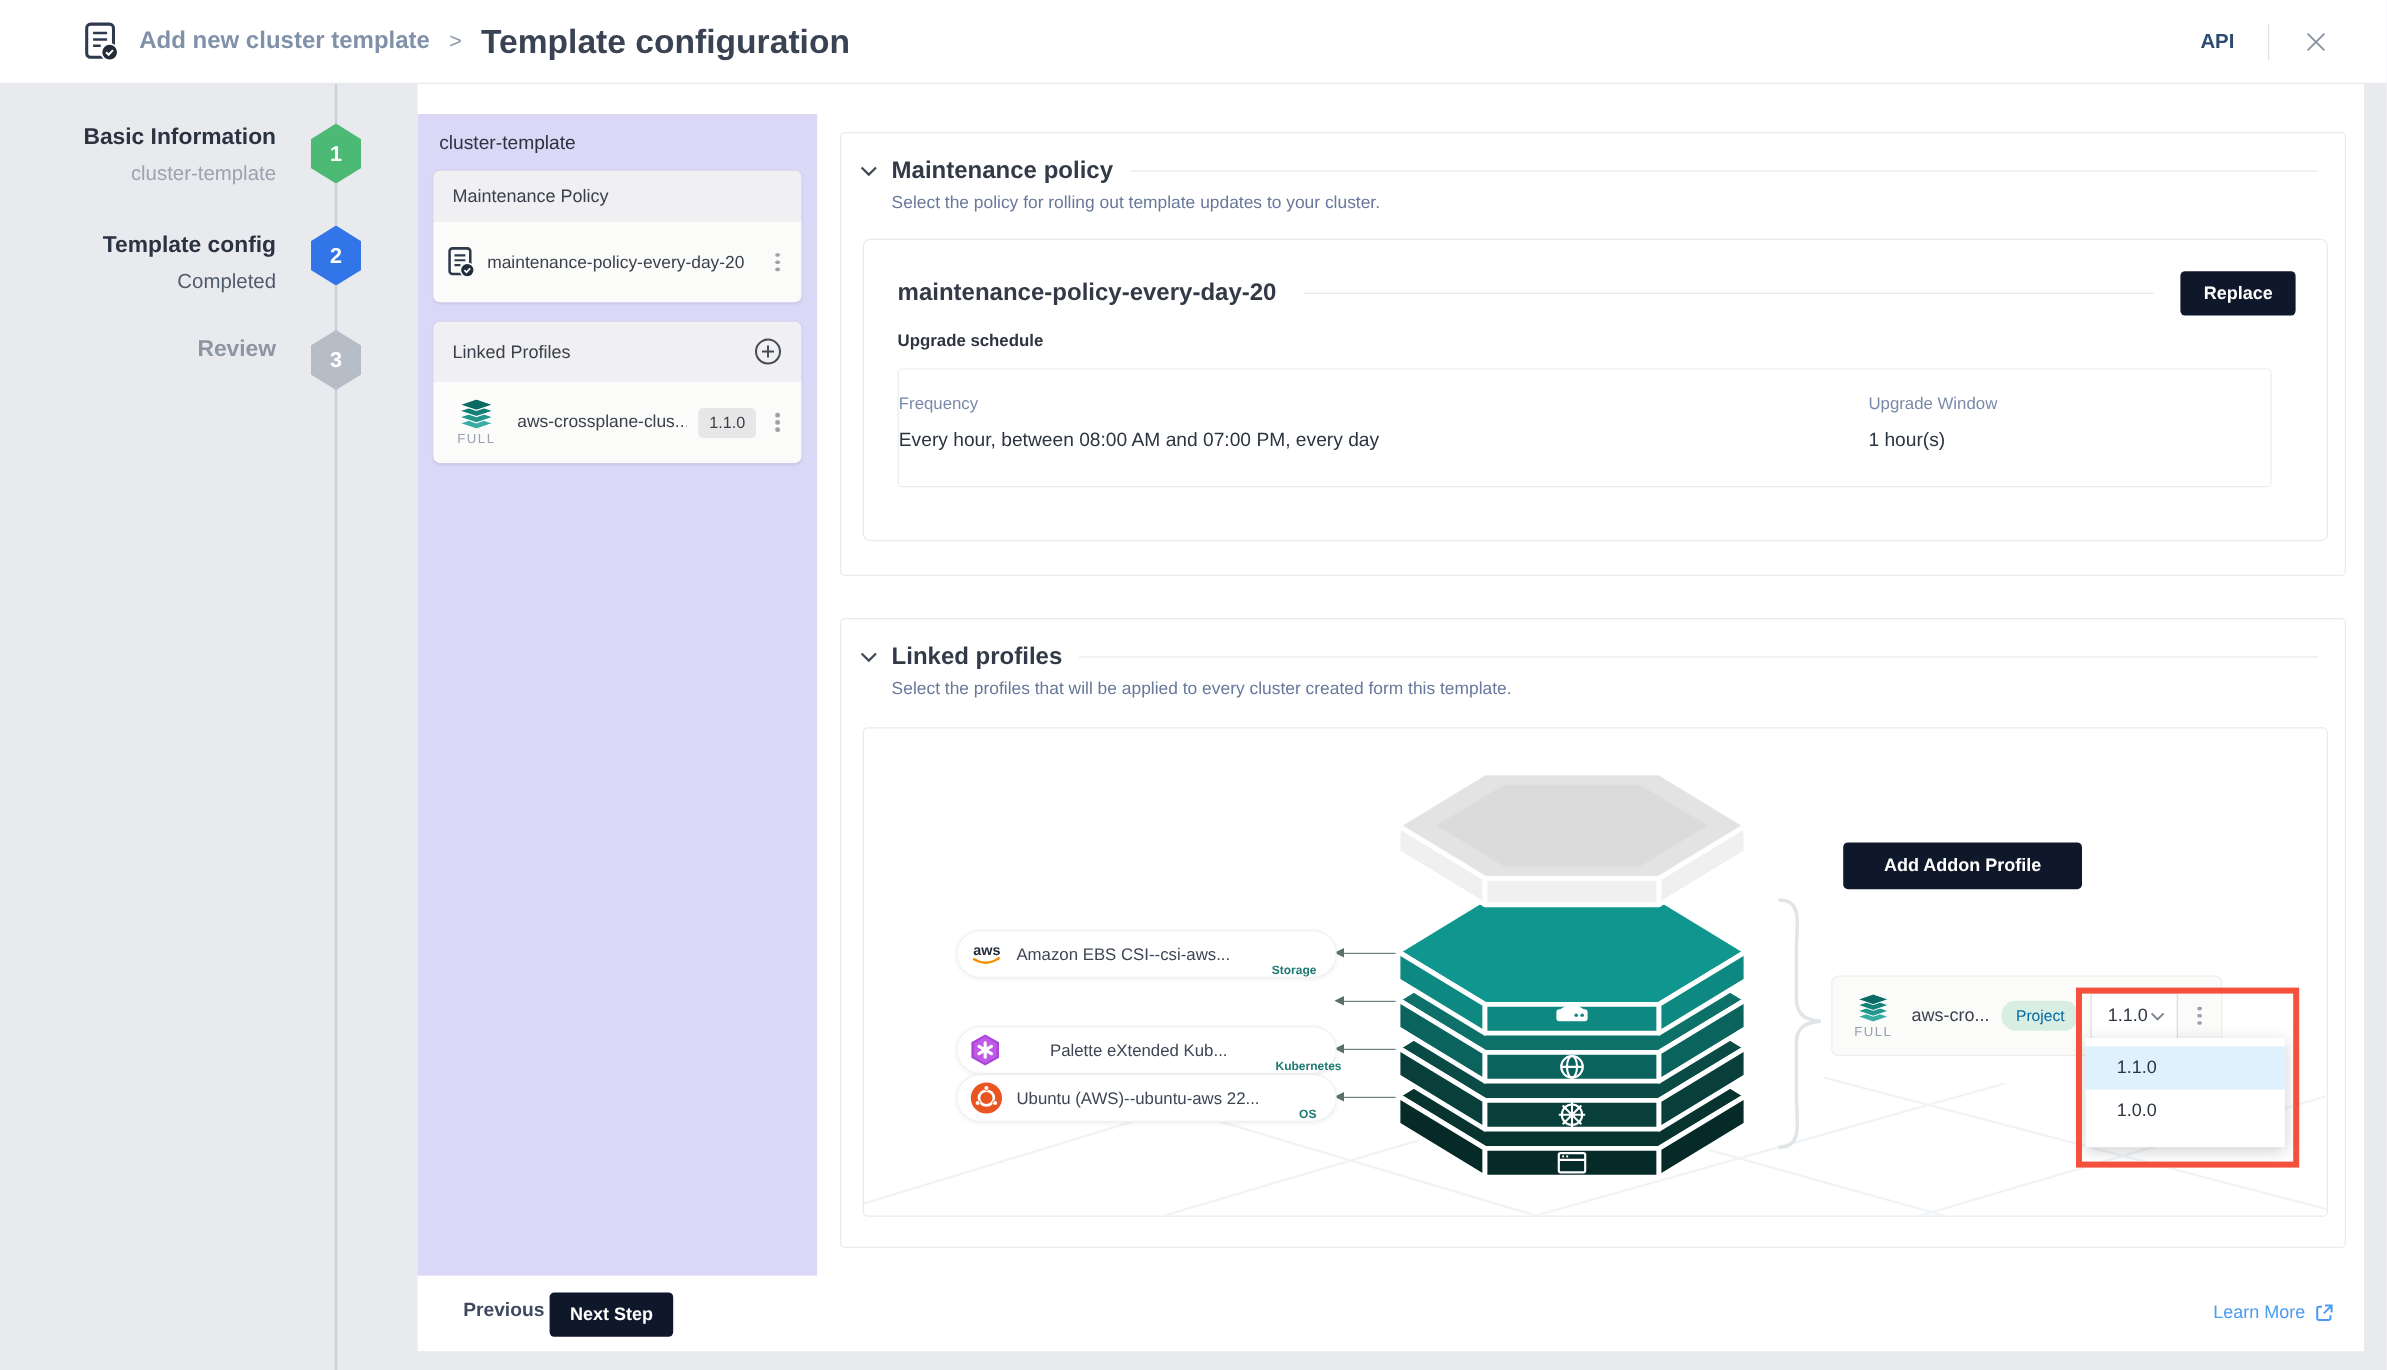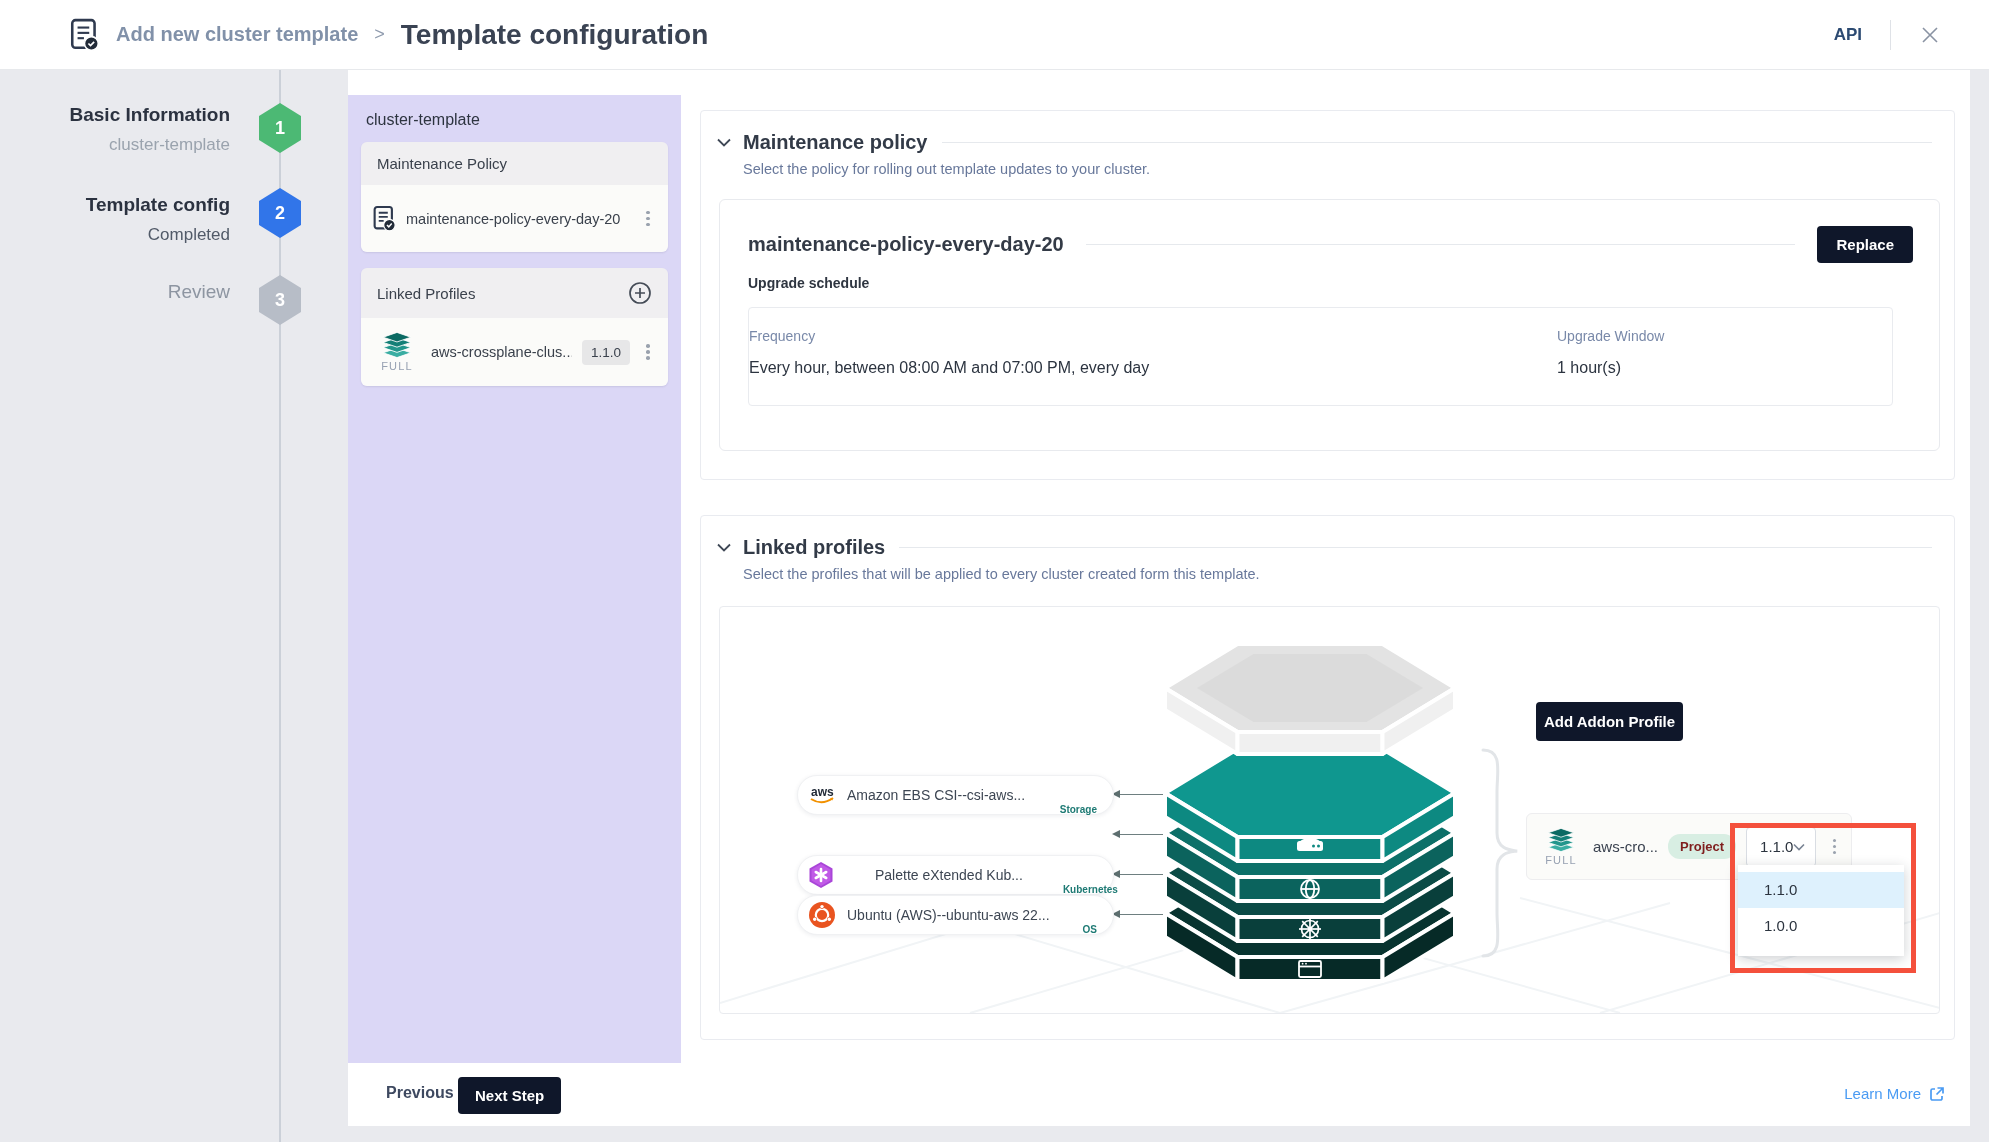--- a/index.html
+++ b/index.html
@@ -15,21 +15,21 @@
   .header-right { margin-left:auto; display:flex; align-items:center; gap:28px; margin-right:48px; }
   .api-btn { font-size:17px; font-weight:600; color:#2c4a72; cursor:pointer; }
   .header-divider { width:1px; height:30px; background:#dfe2e7; }
   .close-btn { cursor:pointer; display:flex; }
 
   
   .stepper { position:absolute; left:0; top:70px; width:280px; height:1072px; }
   .stepper-line { position:absolute; left:279px; top:0; bottom:0; width:2px; background:#cbd0d8; }
   .step-text { position:absolute; right:50px; width:220px; text-align:right; }
   .step-title { font-size:19px; font-weight:600; color:#2b3240; line-height:24px; }
-  .step-title.inactive { color:#8d95a1; font-weight:400; }
+  .step-title.inactive { color:#8d95a1; font-weight:700; }
   .step-sub { font-size:17px; line-height:22px; margin-top:7px; }
   .sub-light { color:#9aa3ae; }
   .sub-dark { color:#515a68; }
   .hex-badge { position:absolute; left:259px; width:42px; height:50px; clip-path:polygon(50% 0,100% 26%,100% 74%,50% 100%,0 74%,0 26%); display:flex; align-items:center; justify-content:center; color:#fff; font-size:18px; font-weight:700; }
   .hex-green { background:#4cb974; }
   .hex-blue  { background:#3175e9; }
   .hex-gray  { background:#b7bdc7; }
 
   
   .content { position:absolute; left:348px; top:70px; width:1622px; height:1056px; background:#fff; }
@@ -77,24 +77,24 @@
   
   .viz-card { position:absolute; left:18px; right:14px; top:90px; height:408px; border:1px solid #e9ebef; border-radius:4px; background:#fff; overflow:hidden; }
   .grid-bg { position:absolute; left:0; bottom:0; }
   .chip { position:absolute; left:77px; width:317px; height:40px; border-radius:20px; background:#fff; border:1px solid #f0f1f3; box-shadow:0 1px 4px rgba(30,40,60,.08); display:flex; align-items:center; padding:0 16px 0 9px; gap:10px; cursor:pointer; }
   .chip-name { flex:1; font-size:14px; color:#3d4653; white-space:nowrap; }
   .chip-cat { font-size:10px; font-weight:600; color:#1e7a74;margin-top:28px; }
   .connector { position:absolute; left:394px; width:58px; border-top:1.6px solid #6e7f80; }
   .connector::before { content:""; position:absolute; left:-2px; top:-5px; width:0; height:0; border-top:4.5px solid transparent; border-bottom:4.5px solid transparent; border-right:8px solid #5d6e6f; }
   .hexstack { position:absolute; left:430px; top:21px; }
   .brace { position:absolute; left:757px; top:140px; }
-  .add-addon-btn { position:absolute; left:816px; top:95px; padding:11px 8px; font-size:15px; font-weight:700; }
+  .add-addon-btn { position:absolute; left:816px; top:95px; padding:11px 34px; font-size:15px; font-weight:700; }
   .vprofile-card { position:absolute; left:806px; top:206px; width:326px; height:67px; background:#fbfbf9; border:1px solid #ededef; border-radius:6px; display:flex; align-items:center; padding:0 10px 0 12px; gap:10px; z-index:1; }
   .vprofile-name { font-size:15px; color:#3a4250; white-space:nowrap; }
-  .scope-pill { background:#d8eee3; color:#7f1d1d; font-size:13px; font-weight:700; padding:5px 12px; border-radius:12px; }
+  .scope-pill { background:#d8eee3; color:#0369a1; font-size:13px; font-weight:400; padding:5px 12px; border-radius:12px; }
   .version-select { width:88px; height:40px; border:1px solid #d9dde3; border-radius:4px; background:#fff; display:flex; align-items:center; justify-content:space-between; padding:0 10px 0 13px; font-size:15px; color:#2c343f; cursor:pointer; }
   .highlight-box { position:absolute; left:1010px; top:216px; width:186px; height:150px; border:5px solid #f4503c; z-index:5; pointer-events:none; }
   .dropdown { position:absolute; left:1018px; top:258px; width:166px; background:#fff; box-shadow:0 3px 12px rgba(30,40,50,.22); padding:7px 0 12px; z-index:4; }
   .dd-option { height:36px; line-height:36px; padding-left:26px; font-size:15px; color:#2c343f; cursor:pointer; }
   .dd-option.selected { background:#def1fd; }
 
   
   .footer-prev { position:absolute; left:38px; top:1014px; font-size:16px; font-weight:600; color:#3e4960; cursor:pointer; }
   .footer-next { position:absolute; left:110px; top:1007px; padding:10px 17px; font-size:15px; font-weight:700; }
   .learn-more { position:absolute; right:25px; top:1015px; display:flex; align-items:center; gap:8px; color:#4a9bf3; font-size:15px; cursor:pointer; }

